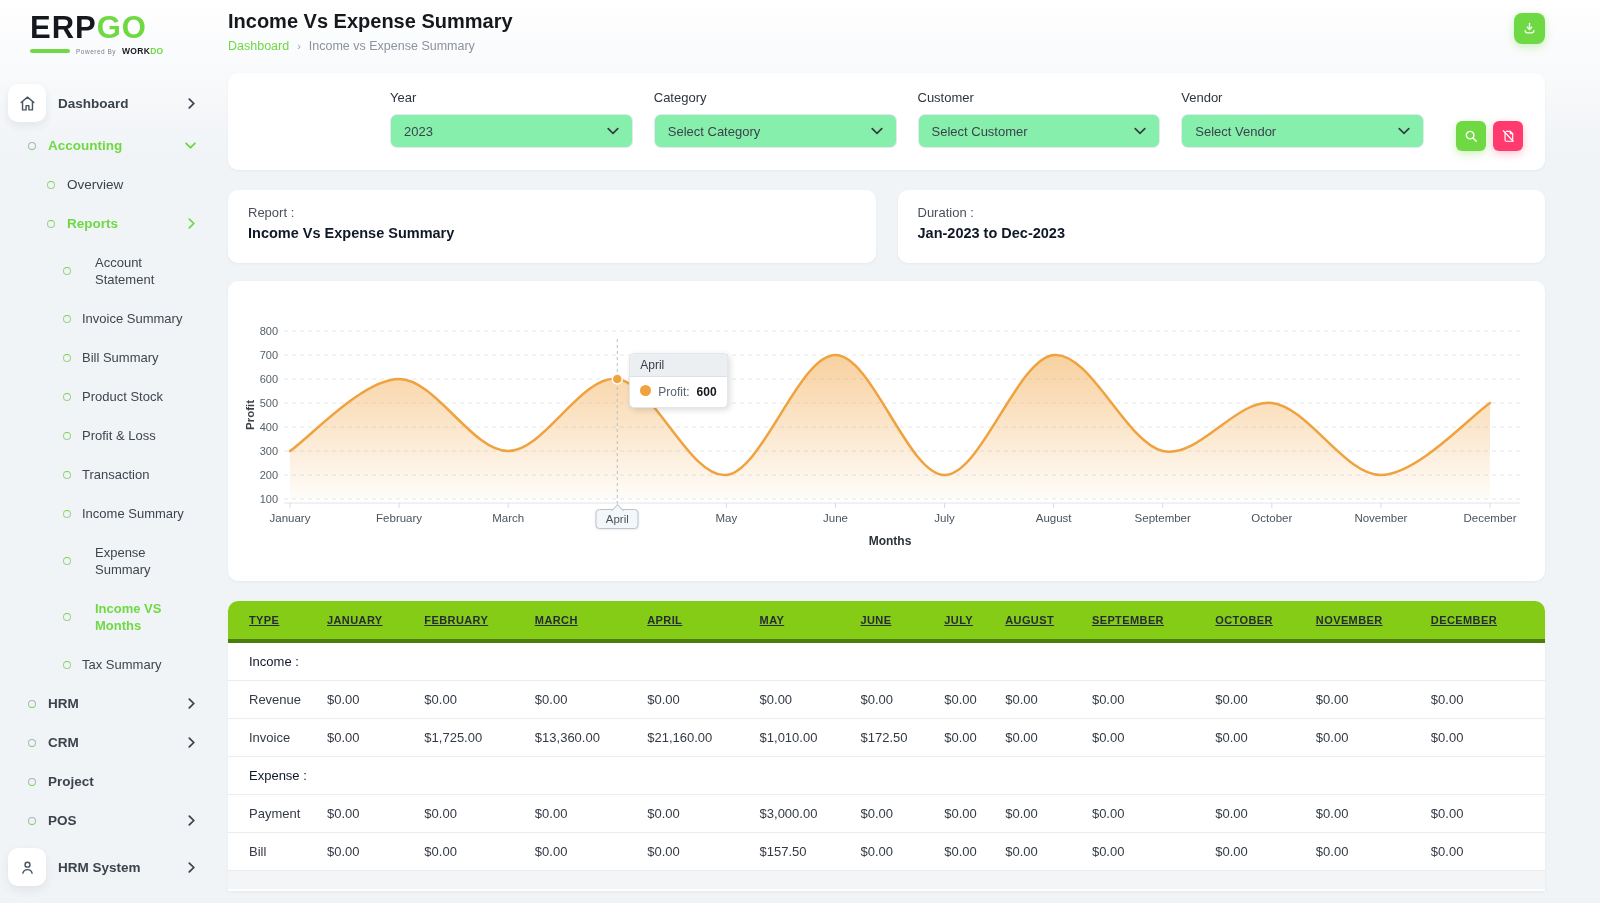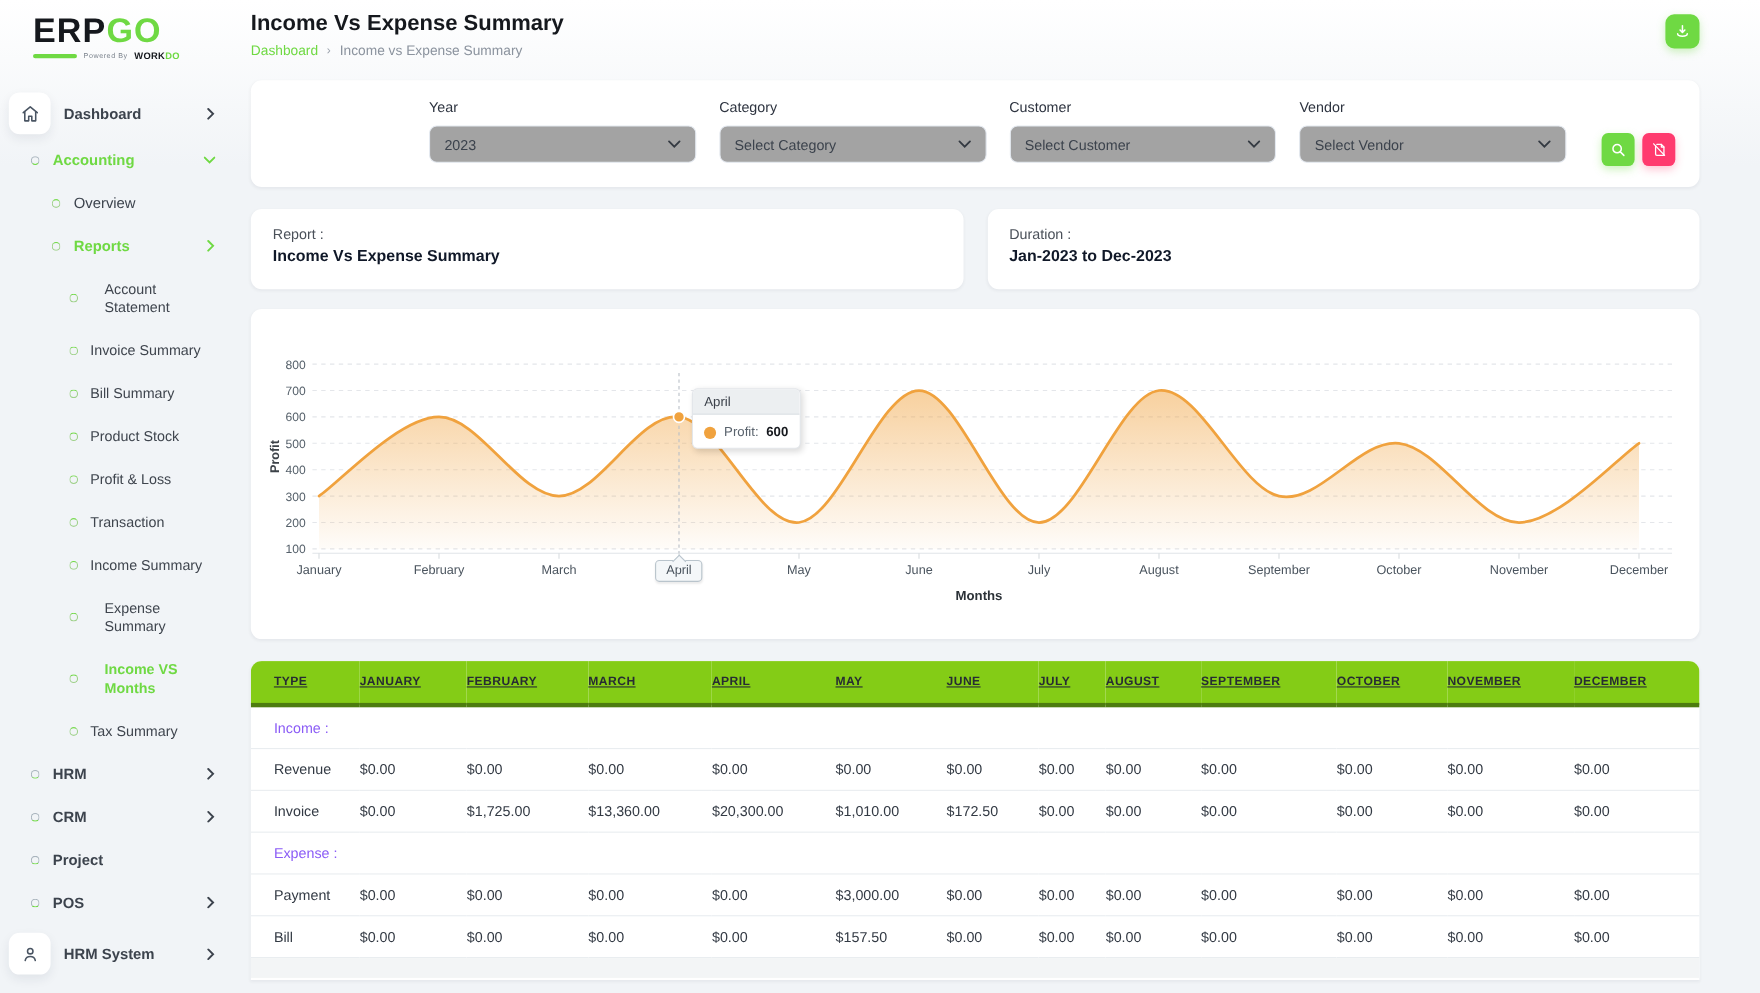--- a/index.html
+++ b/index.html
@@ -50,53 +50,53 @@
   .bc-sep { color:#9aa2ac; font-size:11px; }
   .bc-cur { color:#8b939e; }
   .dl-btn { width:31px; height:31px; border-radius:8px; background:#6fd943; border:none; color:#fff; display:flex; align-items:center; justify-content:center; cursor:pointer; margin-top:3px; box-shadow:0 3px 8px rgba(111,217,67,.35); }
 
   .card { background:#fff; border-radius:10px; box-shadow:0 1px 3px rgba(16,24,40,.05); }
 
   
   .filter-card { margin-top:20px; height:97px; padding:17px 22px 0 162px; display:flex; gap:21px; }
   .field { width:248px; }
   .field-label { font-size:13px; font-weight:500; color:#2e3440; margin-bottom:9px; }
-  .select { height:34px; border:1px solid #e4e9f0; border-radius:7px; background:#a3a3a3; display:flex; align-items:center; padding:0 13px; cursor:pointer; }
+  .select { height:34px; border:1px solid #e4e9f0; border-radius:7px; background:#86efac; display:flex; align-items:center; padding:0 13px; cursor:pointer; }
   .select .val { font-size:13px; color:#3c434d; }
   .select .chev { margin-left:auto; color:#343a42; display:flex; }
   .filter-btns { display:flex; gap:7px; align-items:flex-end; margin-left:11px; padding-bottom:2px; align-self:flex-start; margin-top:31px; }
   .sq-btn { width:30px; height:30px; border:none; border-radius:6px; display:flex; align-items:center; justify-content:center; color:#fff; cursor:pointer; }
   .sq-btn.search { background:#6fd943; box-shadow:0 3px 8px rgba(111,217,67,.35); }
   .sq-btn.reset { background:#ff3a6e; box-shadow:0 3px 8px rgba(255,58,110,.3); }
 
   
   .sum-row { display:flex; gap:22px; margin-top:20px; }
   .sum-card { flex:1; height:73px; padding:15px 20px; }
   .sum-label { font-size:13px; color:#4a5059; }
   .sum-value { font-size:14.5px; font-weight:700; color:#101828; margin-top:5px; }
 
   
   .chart-card { margin-top:18px; height:300px; position:relative; }
   .chart-card svg.plot { position:absolute; left:0; top:0; }
   .tooltip { position:absolute; min-width:86px; background:#fff; border:1px solid #e3e6ea; border-radius:5px; box-shadow:2px 2px 6px rgba(0,0,0,.14); overflow:hidden; z-index:5; }
   .tooltip-head { background:#eceff1; border-bottom:1px solid #dde1e5; padding:4px 10px; font-size:12px; color:#3a4049; }
-  .tooltip-body { padding:8px 10px; display:flex; align-items:flex-end; gap:7px; }
+  .tooltip-body { padding:8px 10px; display:flex; align-items:flex-start; gap:7px; }
   .tt-dot { width:11px; height:11px; border-radius:50%; background:#f0a23e; flex:none; }
   .tt-lab { font-size:12px; color:#5a636d; }
   .tt-val { font-size:12px; font-weight:700; color:#15181d; }
   .xaxis-box { position:absolute; transform:translateX(-50%); background:#f4f7f9; border:1px solid #b9c4cc; border-radius:4px; padding:3px 9px; font-size:11.5px; color:#4a545e; z-index:4; box-shadow:0 1px 2px rgba(0,0,0,.08); }
   .xaxis-box::before { content:""; position:absolute; top:-4.5px; left:50%; width:8px; height:8px; background:#f4f7f9; border-left:1px solid #b9c4cc; border-top:1px solid #b9c4cc; transform:translateX(-50%) rotate(45deg); }
 
   
   .table-card { margin-top:20px; border-radius:10px 10px 0 0; overflow:hidden; min-height:290px; }
   table.rep { width:100%; border-collapse:collapse; }
   table.rep th { background:#84cc16; text-align:left; font-size:11px; font-weight:700; letter-spacing:.4px; color:#272c33; text-transform:uppercase; padding:13px 6px 13px 0; border-bottom:4px solid #4d7c0f;text-decoration:underline; }
   table.rep th:first-child, table.rep td:first-child { padding-left:21px; width:99px; }
   table.rep td { font-size:13px; color:#333a44; padding:11px 6px 11px 0; border-bottom:1px solid #e9edf0; }
-  tr.section td { color:#8b5cf6; }
+  tr.section td { color:#0f172a; }
   .tbl-cut { height:18px; background:#f3f5f6; }
 </style>
 </head>
 <body>
 
 <div class="app">
 
   <aside class="sidebar">
     <div class="logo">
       <div class="logo-word"><span>ERP</span><span class="green">GO</span></div>
@@ -447,21 +447,21 @@
               <td>$0.00</td>
               <td>$0.00</td>
               <td>$0.00</td>
               <td>$0.00</td>
             </tr>
             <tr>
               <td>Invoice</td>
               <td>$0.00</td>
               <td>$1,725.00</td>
               <td>$13,360.00</td>
-              <td>$20,300.00</td>
+              <td>$21,160.00</td>
               <td>$1,010.00</td>
               <td>$172.50</td>
               <td>$0.00</td>
               <td>$0.00</td>
               <td>$0.00</td>
               <td>$0.00</td>
               <td>$0.00</td>
               <td>$0.00</td>
             </tr>
             <tr class="section">

